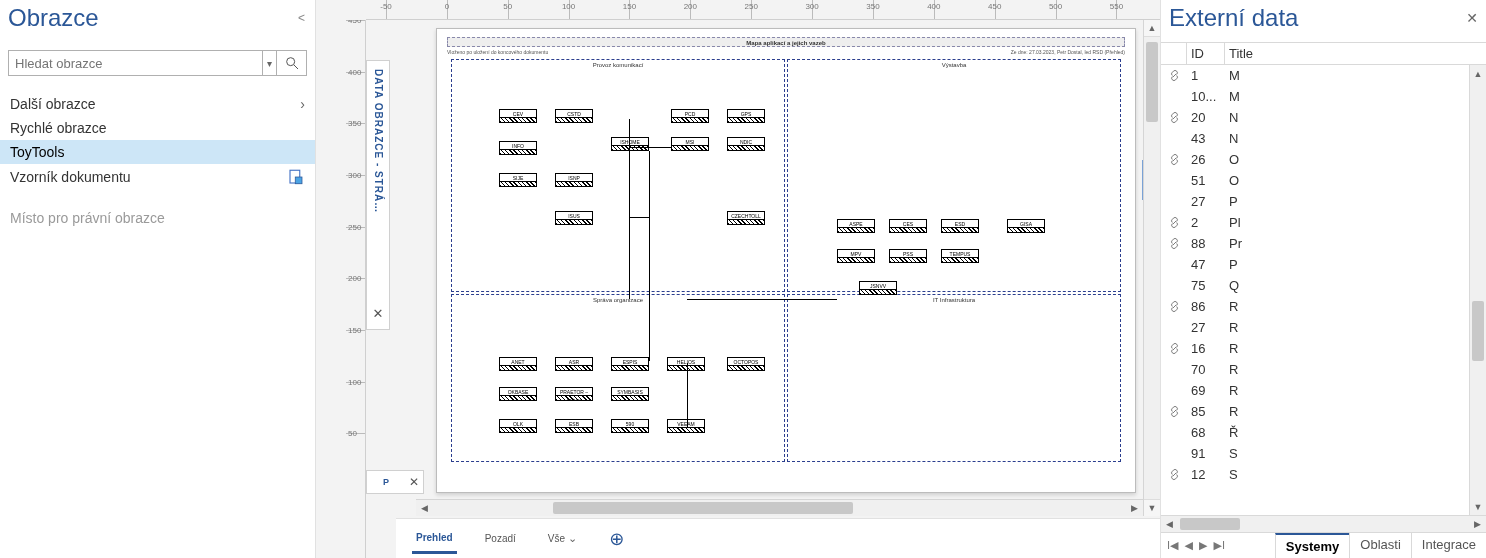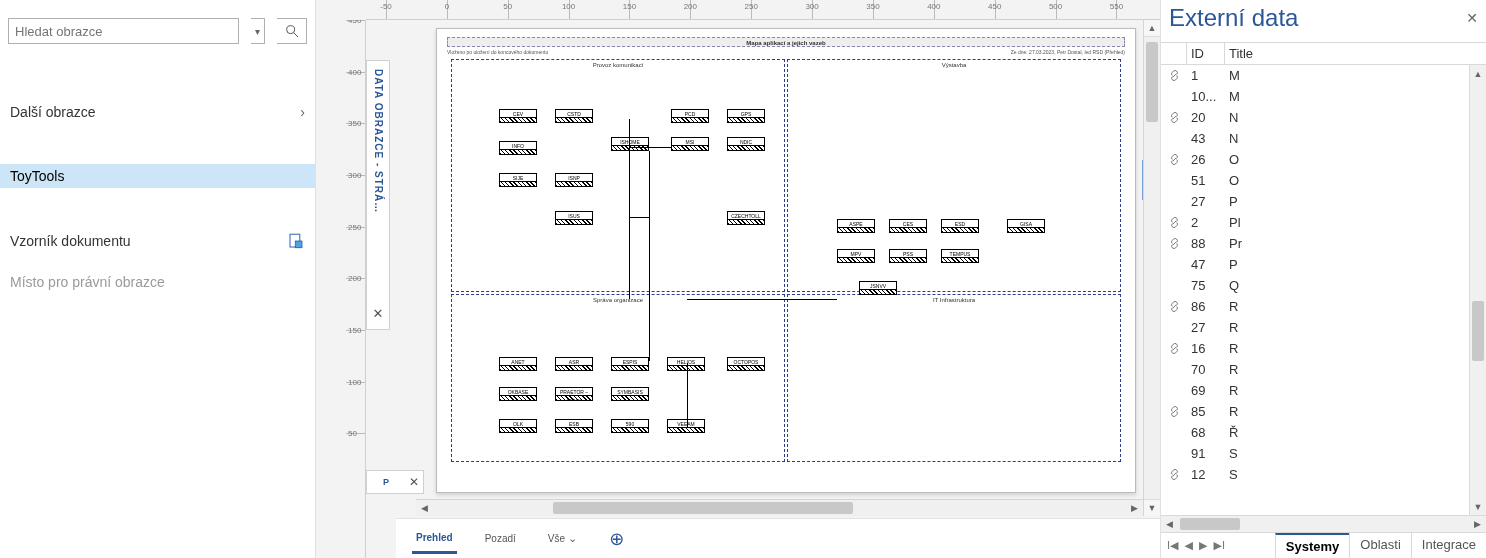--- a/index.html
+++ b/index.html
@@ -5,27 +5,27 @@
 * { box-sizing: border-box; margin: 0; padding: 0; font-family: "Segoe UI", Arial, sans-serif; }
 html, body { width: 1486px; height: 558px; overflow: hidden; background: #fff; }
 
 .root { display: flex; width: 100%; height: 100%; }
 
 
 .shapes-panel { width: 316px; height: 100%; border-right: 1px solid #e1e1e1; background: #fff; display: flex; flex-direction: column; }
 .shapes-header { display: flex; align-items: center; justify-content: space-between; padding: 4px 10px 0 8px; }
 .shapes-title { font-size: 24px; color: #2b5797; font-weight: 400; }
 .shapes-collapse { color: #888; font-size: 12px; cursor: pointer; }
-.shapes-search-row { display: flex; align-items: flex-end; margin: 18px 8px 10px 8px; gap: 12px; }
+.shapes-search-row { display: flex; align-items: flex-end; margin: 18px 8px 10px 8px; }
 .shapes-search { flex: 1; height: 26px; border: 1px solid #b0b0b0; padding: 0 6px; font-size: 13px; color: #555; }
 .shapes-search-dd { width: 14px; text-align: center; color: #666; font-size: 10px; border: 1px solid #b0b0b0; border-left: none; height: 26px; line-height: 26px; }
 .shapes-search-go { width: 30px; height: 26px; border: 1px solid #b0b0b0; border-left: none; display: flex; align-items: center; justify-content: center; }
 .shapes-search-go svg { width: 16px; height: 16px; stroke: #555; fill: none; stroke-width: 1.5; }
 .shapes-list { padding: 6px 0; }
-.shapes-item { padding: 4px 10px; font-size: 14px; color: #333; display: flex; align-items: center; justify-content: space-between; cursor: pointer; margin-top: 40px; }
+.shapes-item { padding: 4px 10px; font-size: 14px; color: #333; display: flex; align-items: center; justify-content: space-between; cursor: pointer; }
 .shapes-item.expandable::after { content: "›"; color: #666; font-size: 14px; }
 .shapes-item.selected { background: #cde6f7; font-weight: normal; color: #000; }
 .shapes-item .doc-icon { width: 18px; height: 18px; }
 .shapes-drop { margin: 14px 10px; color: #9a9a9a; font-size: 14px; }
 
 
 .center { flex: 1; min-width: 0; display: flex; flex-direction: column; background: #f3f3f3; position: relative; }
 .ruler-h { height: 20px; background: #f3f3f3; border-bottom: 1px solid #cfcfcf; position: relative; margin-left: 50px; font-size: 8px; color: #777; overflow: hidden; }
 .ruler-h .tick { position: absolute; top: 0; bottom: 0; border-left: 1px solid #bbb; }
 .ruler-h .lbl  { position: absolute; top: 2px; transform: translateX(-50%); }
@@ -103,33 +103,40 @@
 .ext-tabs { display:flex; margin-left:auto; }
 .ext-tab { padding:4px 10px; border-left:1px solid #d9d9d9; color:#555; cursor:pointer; }
 .ext-tab.active { font-weight:bold; color:#000; background:#fff; border-top:2px solid #2b5797; }
 </style>
 </head>
 <body>
 
 <div class="root">
 
   <div class="shapes-panel">
+    <div class="shapes-header">
+      <div class="shapes-title">Obrazce</div>
+      <div class="shapes-collapse">&lt;</div>
+    </div>
     <div class="shapes-search-row">
       <input class="shapes-search" placeholder="Hledat obrazce" style="">
       <div class="shapes-search-dd">▾</div>
       <div class="shapes-search-go">
         <svg viewBox="0 0 24 24">
             <circle cx="10" cy="10" r="6"></circle>
             <line x1="15" y1="15" x2="21" y2="21"></line>
           </svg>
       </div>
     </div>
     <div class="shapes-list" id="shapes-list">
         <div class="shapes-item expandable">
           <span>Další obrazce</span>
+        </div>
+        <div class="shapes-item">
+          <span>Rychlé obrazce</span>
         </div>
         <div class="shapes-item selected">
           <span>ToyTools</span>
         </div>
         <div class="shapes-item">
           <span>Vzorník dokumentu</span>
           <svg viewBox="0 0 24 24" class="doc-icon">
             <rect x="4" y="3" width="13" height="17" fill="none" stroke="#4472c4" stroke-width="1.5"></rect>
             <rect x="11" y="12" width="9" height="9" fill="#4ba3e3" stroke="#2b5797"></rect>
           </svg>

